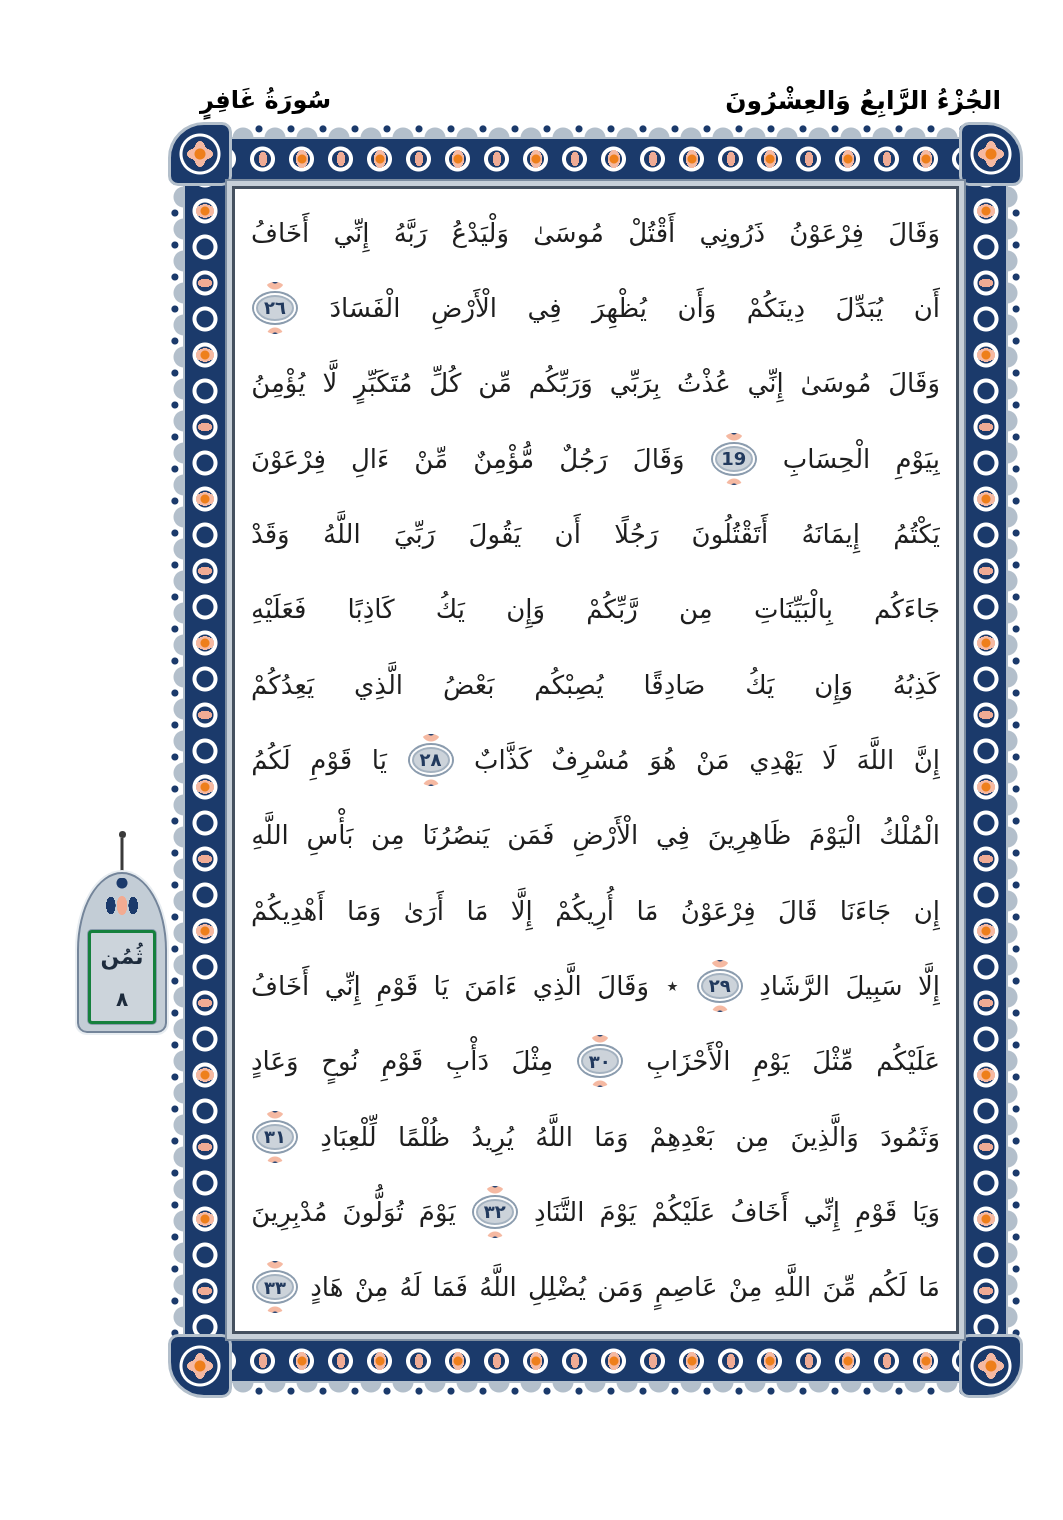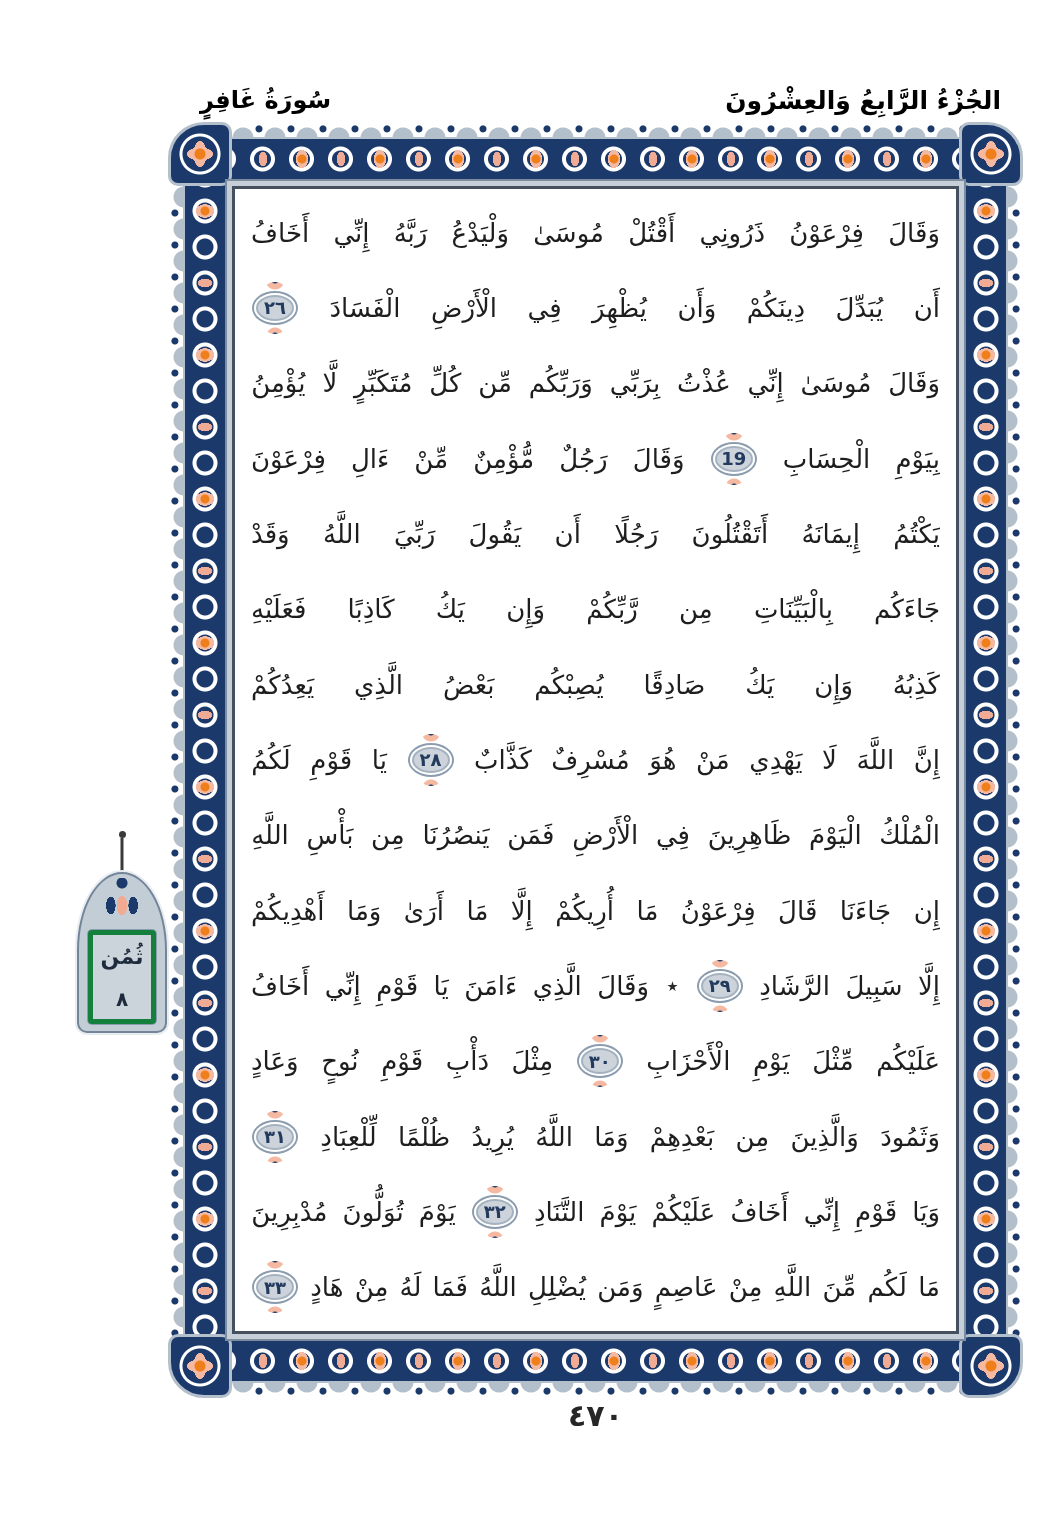--- a/index.html
+++ b/index.html
@@ -120,21 +120,21 @@
     box-shadow:0 0 0 2px #e8edf1; }
   .marker .dome-ornament { position:absolute; top:4px; left:50%; transform:translateX(-50%);
     width:62px; height:50px;
     background:
       radial-gradient(circle at 50% 10%, #1b3a6b 0 5px, rgba(0,0,0,0) 6px),
       radial-gradient(ellipse 8px 15px at 32% 55%, #1b3a6b 0 58%, rgba(0,0,0,0) 60%),
       radial-gradient(ellipse 8px 15px at 68% 55%, #1b3a6b 0 58%, rgba(0,0,0,0) 60%),
       radial-gradient(ellipse 9px 16px at 50% 55%, #f2ab92 0 58%, rgba(0,0,0,0) 60%);
     background-repeat:no-repeat; }
   .marker .mpanel { position:absolute; left:9px; right:9px; top:56px; bottom:7px;
-    background:#ccd4db; border:5px solid #15803d; box-shadow:0 0 0 1px #8b9cae; border-radius:4px;
+    background:#ccd4db; border:3px solid #15803d; box-shadow:0 0 0 1px #8b9cae; border-radius:4px;
     display:flex; flex-direction:column; align-items:center; justify-content:center; gap:18px;
     direction:rtl; color:#1d2b3c; }
   .marker .mlabel { font-size:22px; font-weight:bold; }
   .marker .mvalue { font-size:20px; font-weight:bold; }
 
   
   .pageno { position:absolute; left:183px; top:1398px; width:825px; text-align:center;
     font-size:30px; font-weight:bold; color:#262626; direction:rtl; }
 </style>
 </head>
@@ -356,15 +356,14 @@
     <div class="stem"></div>
     <div class="dome">
       <div class="dome-ornament"></div>
       <div class="mpanel">
         <div class="mlabel">ثُمُن</div>
         <div class="mvalue">٨</div>
       </div>
     </div>
   </div>
 
-  <div class="pageno">٤٧٠</div>
 
 </div>
 
 </body></html>

